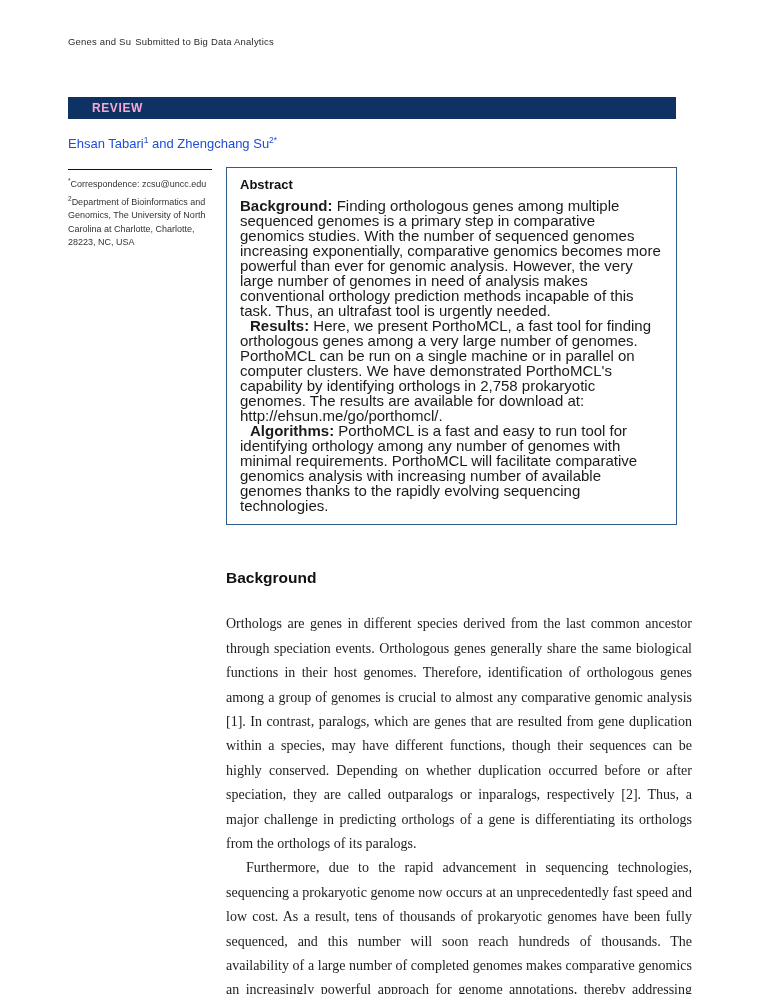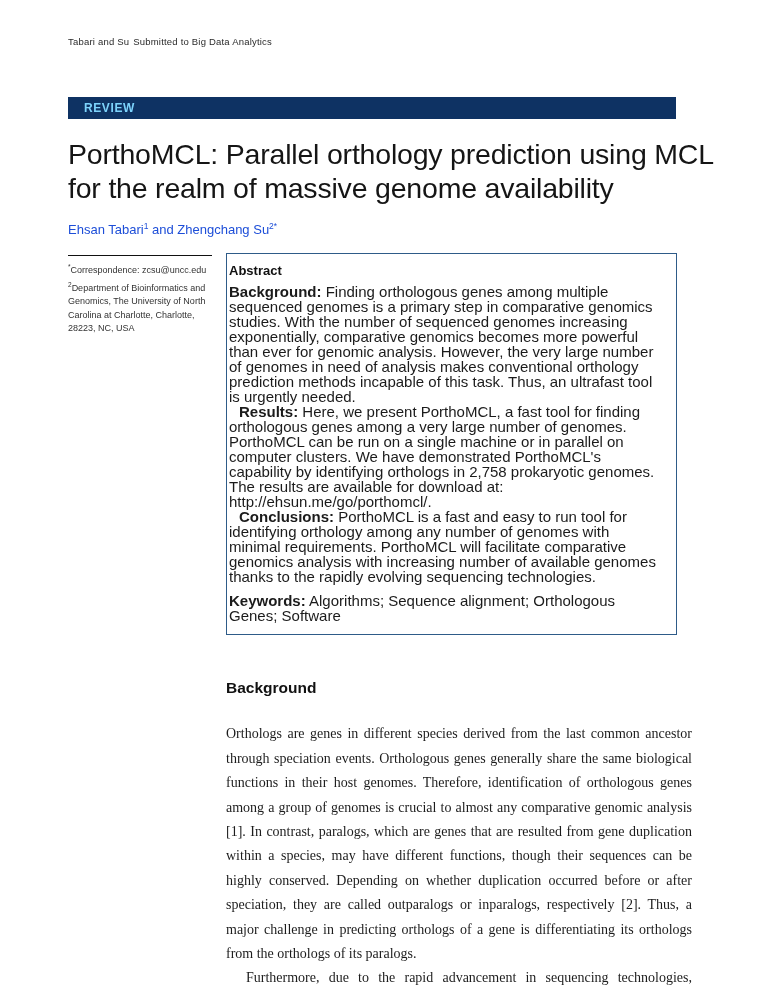--- a/index.html
+++ b/index.html
@@ -16,24 +16,24 @@
 
   
   .running-head { font-size:9.5px; color:#2a2a2a; letter-spacing:.2px; }
   .running-head .journal { margin-left:4px; }
 
   
   .review-bar {
     margin-top:50px;
     width:608px; height:22px;
     background:#0e3263;
-    color:#7dd3fc;
+    color:#f9a8d4;
     font-size:12px; font-weight:bold; letter-spacing:.6px;
     line-height:22px;
-    padding-left:16px;
+    padding-left:24px;
   }
 
   
   .article-title {
     margin-top:18px;
     width:660px;
     font-size:28.5px; font-weight:400;
     line-height:34px;
     color:#151515;
     letter-spacing:-.2px;
@@ -48,21 +48,21 @@
   .sidebar { width:144px; flex:0 0 144px; margin-right:14px; }
   .sidebar-rule { border:none; border-top:1.4px solid #111; margin:2px 0 4px 0; width:144px; }
   .sidebar-note { font-size:9px; line-height:13.4px; color:#333; }
   .sidebar-note sup { font-size:6.5px; vertical-align:super; }
   .main-col { width:466px; flex:0 0 466px; }
 
   
   .abstract-box {
     width:451px;
     border:1.5px solid #2e5b88;
-    padding:9px 13px 11px 2px;
+    padding:9px 13px 11px 13px;
     background:#ffffff;
   }
   .abstract-heading { font-size:13px; font-weight:bold; color:#111; margin-bottom:6px; }
   .abstract-box p { font-size:15px; line-height:15px; color:#1b1b1b; }
   .abstract-box p.indented { text-indent:10px; }
   .abstract-box .label { font-weight:bold; }
   .keywords-line { margin-top:9px; }
 
   
   .body-section { margin-top:44px; }
@@ -76,28 +76,27 @@
   }
   .body-section p.indented { text-indent:20px; }
 </style>
 </head>
 <body>
 
 <div class="page">
   <div class="inner">
 
     <div class="running-head">
-      <span>Tabari and Su</span><span class="journal">Submitted to Big Data Analytics</span>
+      <span>Genes and Su</span><span class="journal">Submitted to Big Data Analytics</span>
     </div>
 
     <div class="review-bar">
       <span>REVIEW</span>
     </div>
 
-    <h1 class="article-title">PorthoMCL: Parallel orthology prediction using MCL for the realm of massive genome availability</h1>
 
     <div class="byline">
       <span>Ehsan Tabari</span><sup>1</sup><span> and </span><span>Zhengchang Su</span><sup>2*</sup>
     </div>
 
     <div class="columns">
 
       <aside class="sidebar">
         <hr class="sidebar-rule">
         <div class="sidebar-note">
@@ -112,26 +111,22 @@
           <h2 class="abstract-heading">Abstract</h2>
           <p>
             <span class="label">Background:</span>
             <span>Finding orthologous genes among multiple sequenced genomes is a primary step in comparative genomics studies. With the number of sequenced genomes increasing exponentially, comparative genomics becomes more powerful than ever for genomic analysis. However, the very large number of genomes in need of analysis makes conventional orthology prediction methods incapable of this task. Thus, an ultrafast tool is urgently needed.</span>
           </p>
           <p class="indented">
             <span class="label">Results:</span>
             <span>Here, we present PorthoMCL, a fast tool for finding orthologous genes among a very large number of genomes. PorthoMCL can be run on a single machine or in parallel on computer clusters. We have demonstrated PorthoMCL's capability by identifying orthologs in 2,758 prokaryotic genomes. The results are available for download at: http://ehsun.me/go/porthomcl/.</span>
           </p>
           <p class="indented">
-            <span class="label">Conclusions:</span>
+            <span class="label">Algorithms:</span>
             <span>PorthoMCL is a fast and easy to run tool for identifying orthology among any number of genomes with minimal requirements. PorthoMCL will facilitate comparative genomics analysis with increasing number of available genomes thanks to the rapidly evolving sequencing technologies.</span>
-          </p>
-          <p class="keywords-line">
-            <span class="label">Keywords:</span>
-            <span>Algorithms; Sequence alignment; Orthologous Genes; Software</span>
           </p>
         </section>
 
         <section class="body-section">
           <h2 class="section-heading">Background</h2>
           <p>Orthologs are genes in different species derived from the last common ancestor through speciation events. Orthologous genes generally share the same biological functions in their host genomes. Therefore, identification of orthologous genes among a group of genomes is crucial to almost any comparative genomic analysis [1]. In contrast, paralogs, which are genes that are resulted from gene duplication within a species, may have different functions, though their sequences can be highly conserved. Depending on whether duplication occurred before or after speciation, they are called outparalogs or inparalogs, respectively [2]. Thus, a major challenge in predicting orthologs of a gene is differentiating its orthologs from the orthologs of its paralogs.</p>
           <p class="indented">Furthermore, due to the rapid advancement in sequencing technologies, sequencing a prokaryotic genome now occurs at an unprecedentedly fast speed and low cost. As a result, tens of thousands of prokaryotic genomes have been fully sequenced, and this number will soon reach hundreds of thousands. The availability of a large number of completed genomes makes comparative genomics an increasingly powerful approach for genome annotations, thereby addressing many important theoretical and application-based problems. However, the rate at which genomes are sequenced outpaces that at which CPU speed increases. This poses a great challenge in com-</p>
         </section>
 
       </main>

